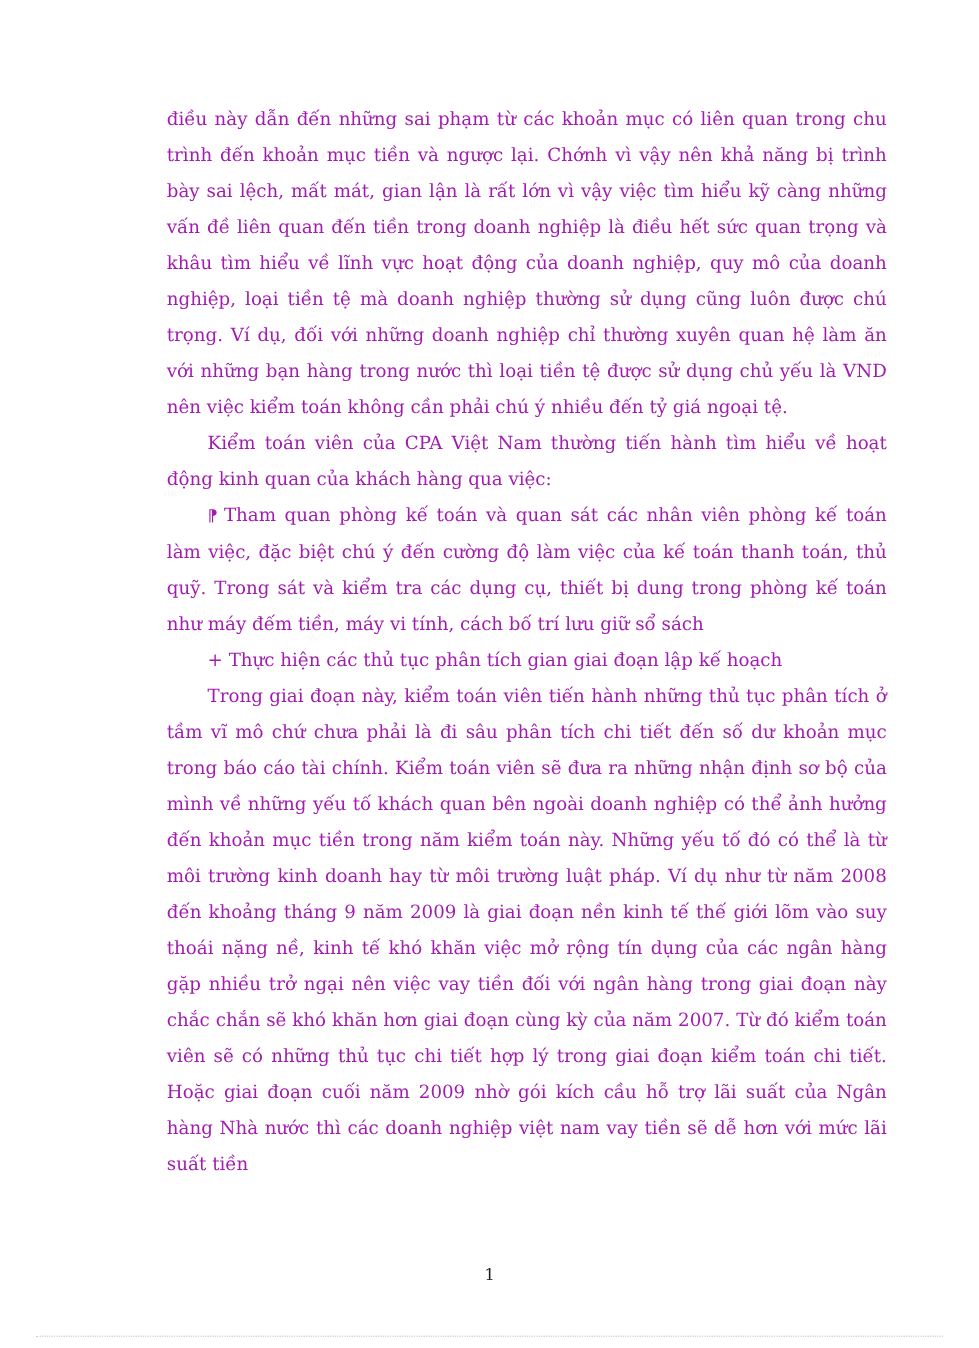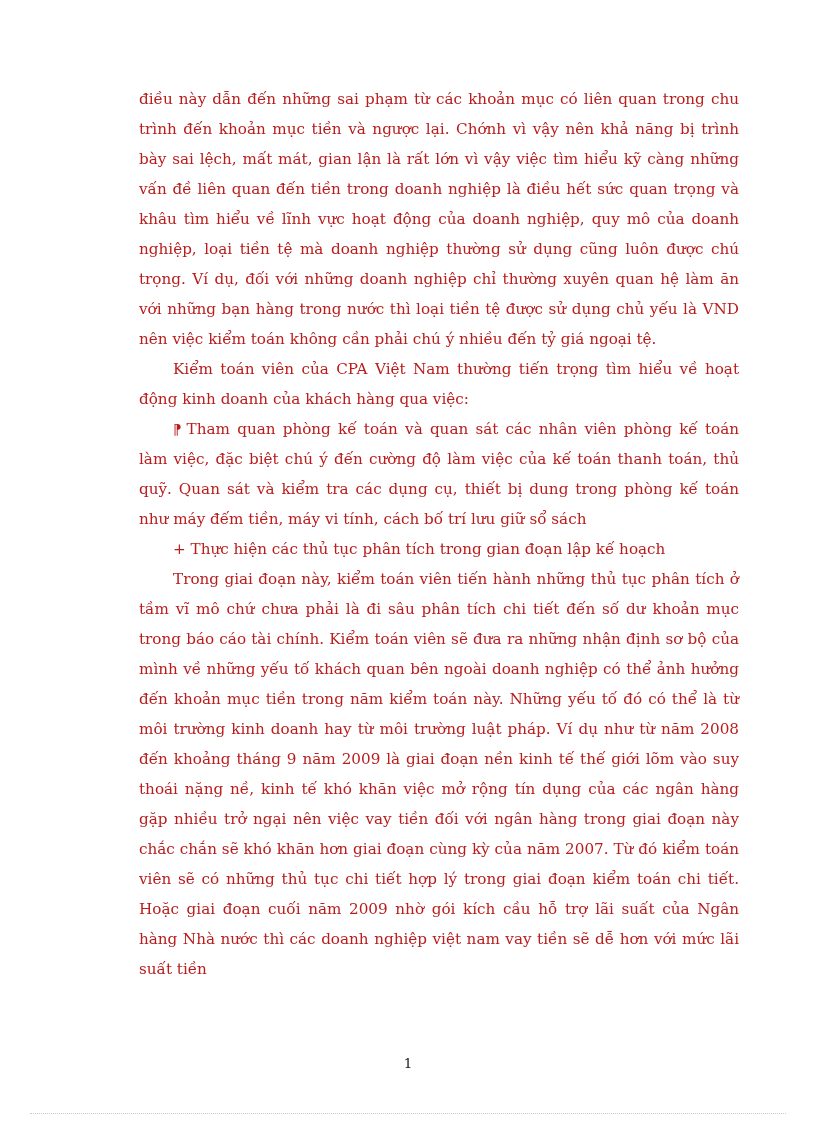--- a/index.html
+++ b/index.html
@@ -18,21 +18,21 @@
   .content {
     position: absolute;
     left: 139px;
     top: 84px;
     width: 600px;
   }
   p.para {
     margin: 0;
     font-size: 15.2px;
     line-height: 30px;
-    color: #b91c1c;
+    color: #a21caf;
     text-align: justify;
     text-justify: inter-word;
     font-family: "DejaVu Serif", serif;
   }
   p.indent {
     text-indent: 34px;
   }
   p.bullet {
     text-indent: 34px;
   }
@@ -60,26 +60,26 @@
   }
 </style>
 </head>
 <body>
 
 <div class="page">
   <div class="content">
 
     <p class="para">điều này dẫn đến những sai phạm từ các khoản mục có liên quan trong chu trình đến khoản mục tiền và ngược lại. Chớnh vì vậy nên khả năng bị trình bày sai lệch, mất mát, gian lận là rất lớn vì vậy việc tìm hiểu kỹ càng những vấn đề liên quan đến tiền trong doanh nghiệp là điều hết sức quan trọng và khâu tìm hiểu về lĩnh vực hoạt động của doanh nghiệp, quy mô của doanh nghiệp, loại tiền tệ mà doanh nghiệp thường sử dụng cũng luôn được chú trọng. Ví dụ, đối với những doanh nghiệp chỉ thường xuyên quan hệ làm ăn với những bạn hàng trong nước thì loại tiền tệ được sử dụng chủ yếu là VND nên việc kiểm toán không cần phải chú ý nhiều đến tỷ giá ngoại tệ.</p>
 
-    <p class="para indent">Kiểm toán viên của CPA Việt Nam thường tiến trọng tìm hiểu về hoạt động kinh doanh của khách hàng qua việc:</p>
+    <p class="para indent">Kiểm toán viên của CPA Việt Nam thường tiến hành tìm hiểu về hoạt động kinh quan của khách hàng qua việc:</p>
 
 
-    <p class="para bullet"><span class="bullet-mark">⁋</span><span>Tham quan phòng kế toán và quan sát các nhân viên phòng kế toán làm việc, đặc biệt chú ý đến cường độ làm việc của kế toán thanh toán, thủ quỹ. Quan sát và kiểm tra các dụng cụ, thiết bị dung trong phòng kế toán như máy đếm tiền, máy vi tính, cách bố trí lưu giữ sổ sách</span></p>
+    <p class="para bullet"><span class="bullet-mark">⁋</span><span>Tham quan phòng kế toán và quan sát các nhân viên phòng kế toán làm việc, đặc biệt chú ý đến cường độ làm việc của kế toán thanh toán, thủ quỹ. Trong sát và kiểm tra các dụng cụ, thiết bị dung trong phòng kế toán như máy đếm tiền, máy vi tính, cách bố trí lưu giữ sổ sách</span></p>
 
-    <p class="para indent">+ Thực hiện các thủ tục phân tích trong gian đoạn lập kế hoạch</p>
+    <p class="para indent">+ Thực hiện các thủ tục phân tích gian giai đoạn lập kế hoạch</p>
 
     <p class="para indent">Trong giai đoạn này, kiểm toán viên tiến hành những thủ tục phân tích ở tầm vĩ mô chứ chưa phải là đi sâu phân tích chi tiết đến số dư khoản mục trong báo cáo tài chính. Kiểm toán viên sẽ đưa ra những nhận định sơ bộ của mình về những yếu tố khách quan bên ngoài doanh nghiệp có thể ảnh hưởng đến khoản mục tiền trong năm kiểm toán này. Những yếu tố đó có thể là từ môi trường kinh doanh hay từ môi trường luật pháp. Ví dụ như từ năm 2008 đến khoảng tháng 9 năm 2009 là giai đoạn nền kinh tế thế giới lõm vào suy thoái nặng nề, kinh tế khó khăn việc mở rộng tín dụng của các ngân hàng gặp nhiều trở ngại nên việc vay tiền đối với ngân hàng trong giai đoạn này chắc chắn sẽ khó khăn hơn giai đoạn cùng kỳ của năm 2007. Từ đó kiểm toán viên sẽ có những thủ tục chi tiết hợp lý trong giai đoạn kiểm toán chi tiết. Hoặc giai đoạn cuối năm 2009 nhờ gói kích cầu hỗ trợ lãi suất của Ngân hàng Nhà nước thì các doanh nghiệp việt nam vay tiền sẽ dễ hơn với mức lãi suất tiền</p>
 
   </div>
 
   <div class="page-number">1</div>
   <div class="footer-rule"></div>
 </div>
 
 </body></html>

